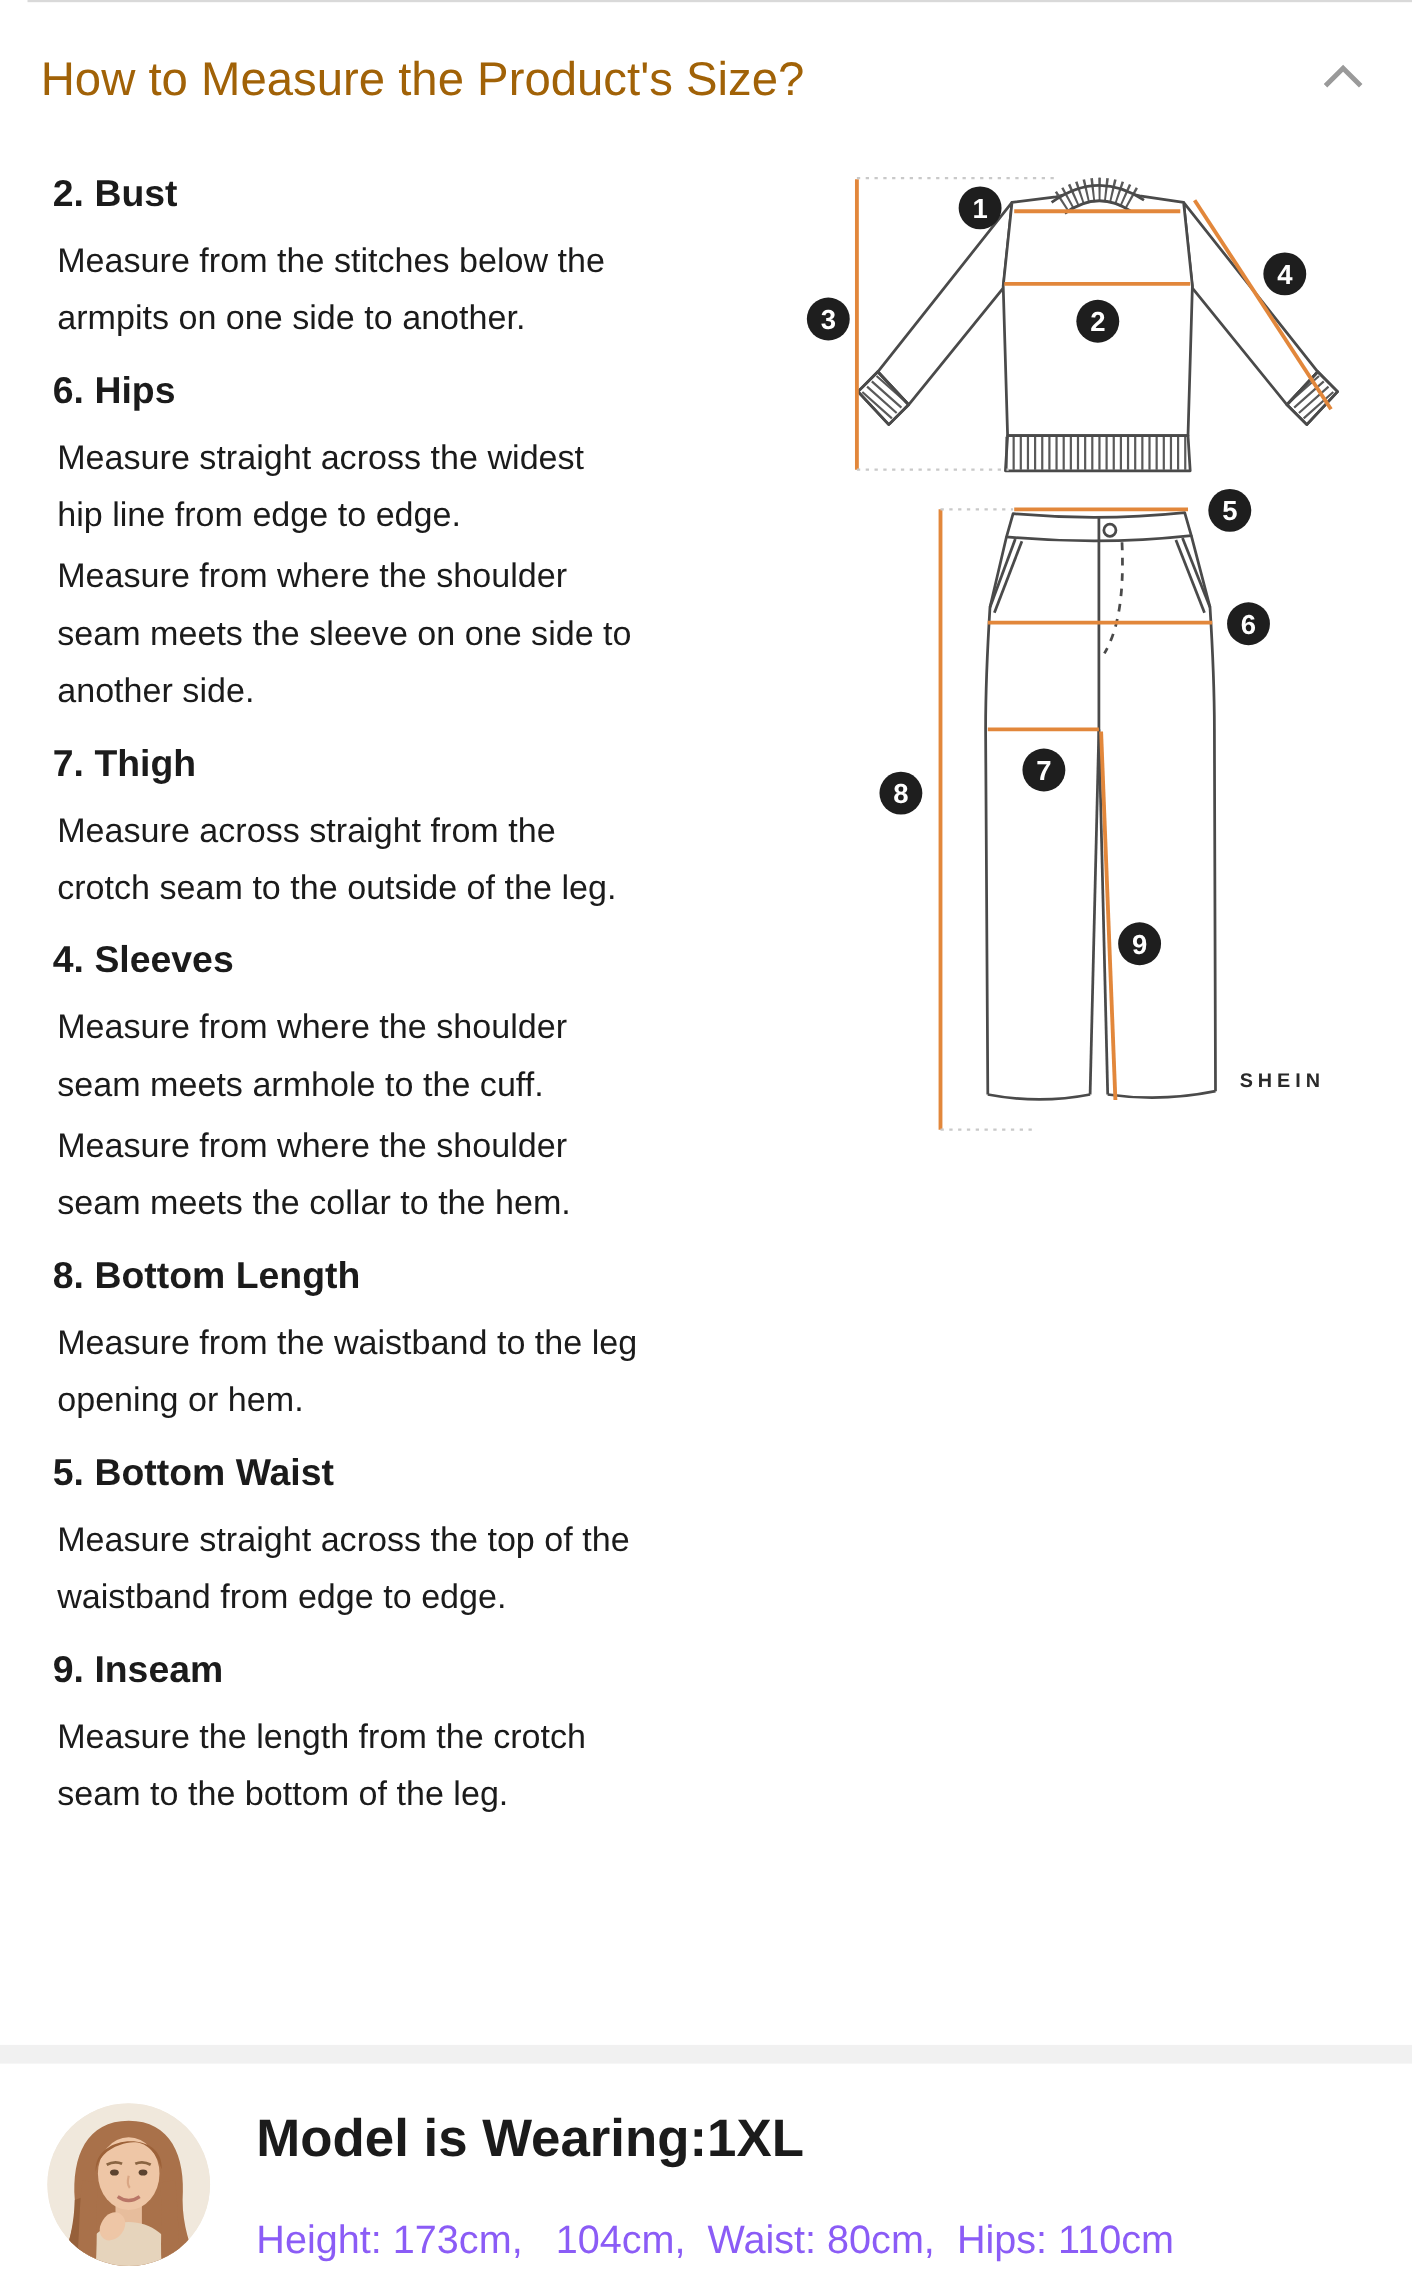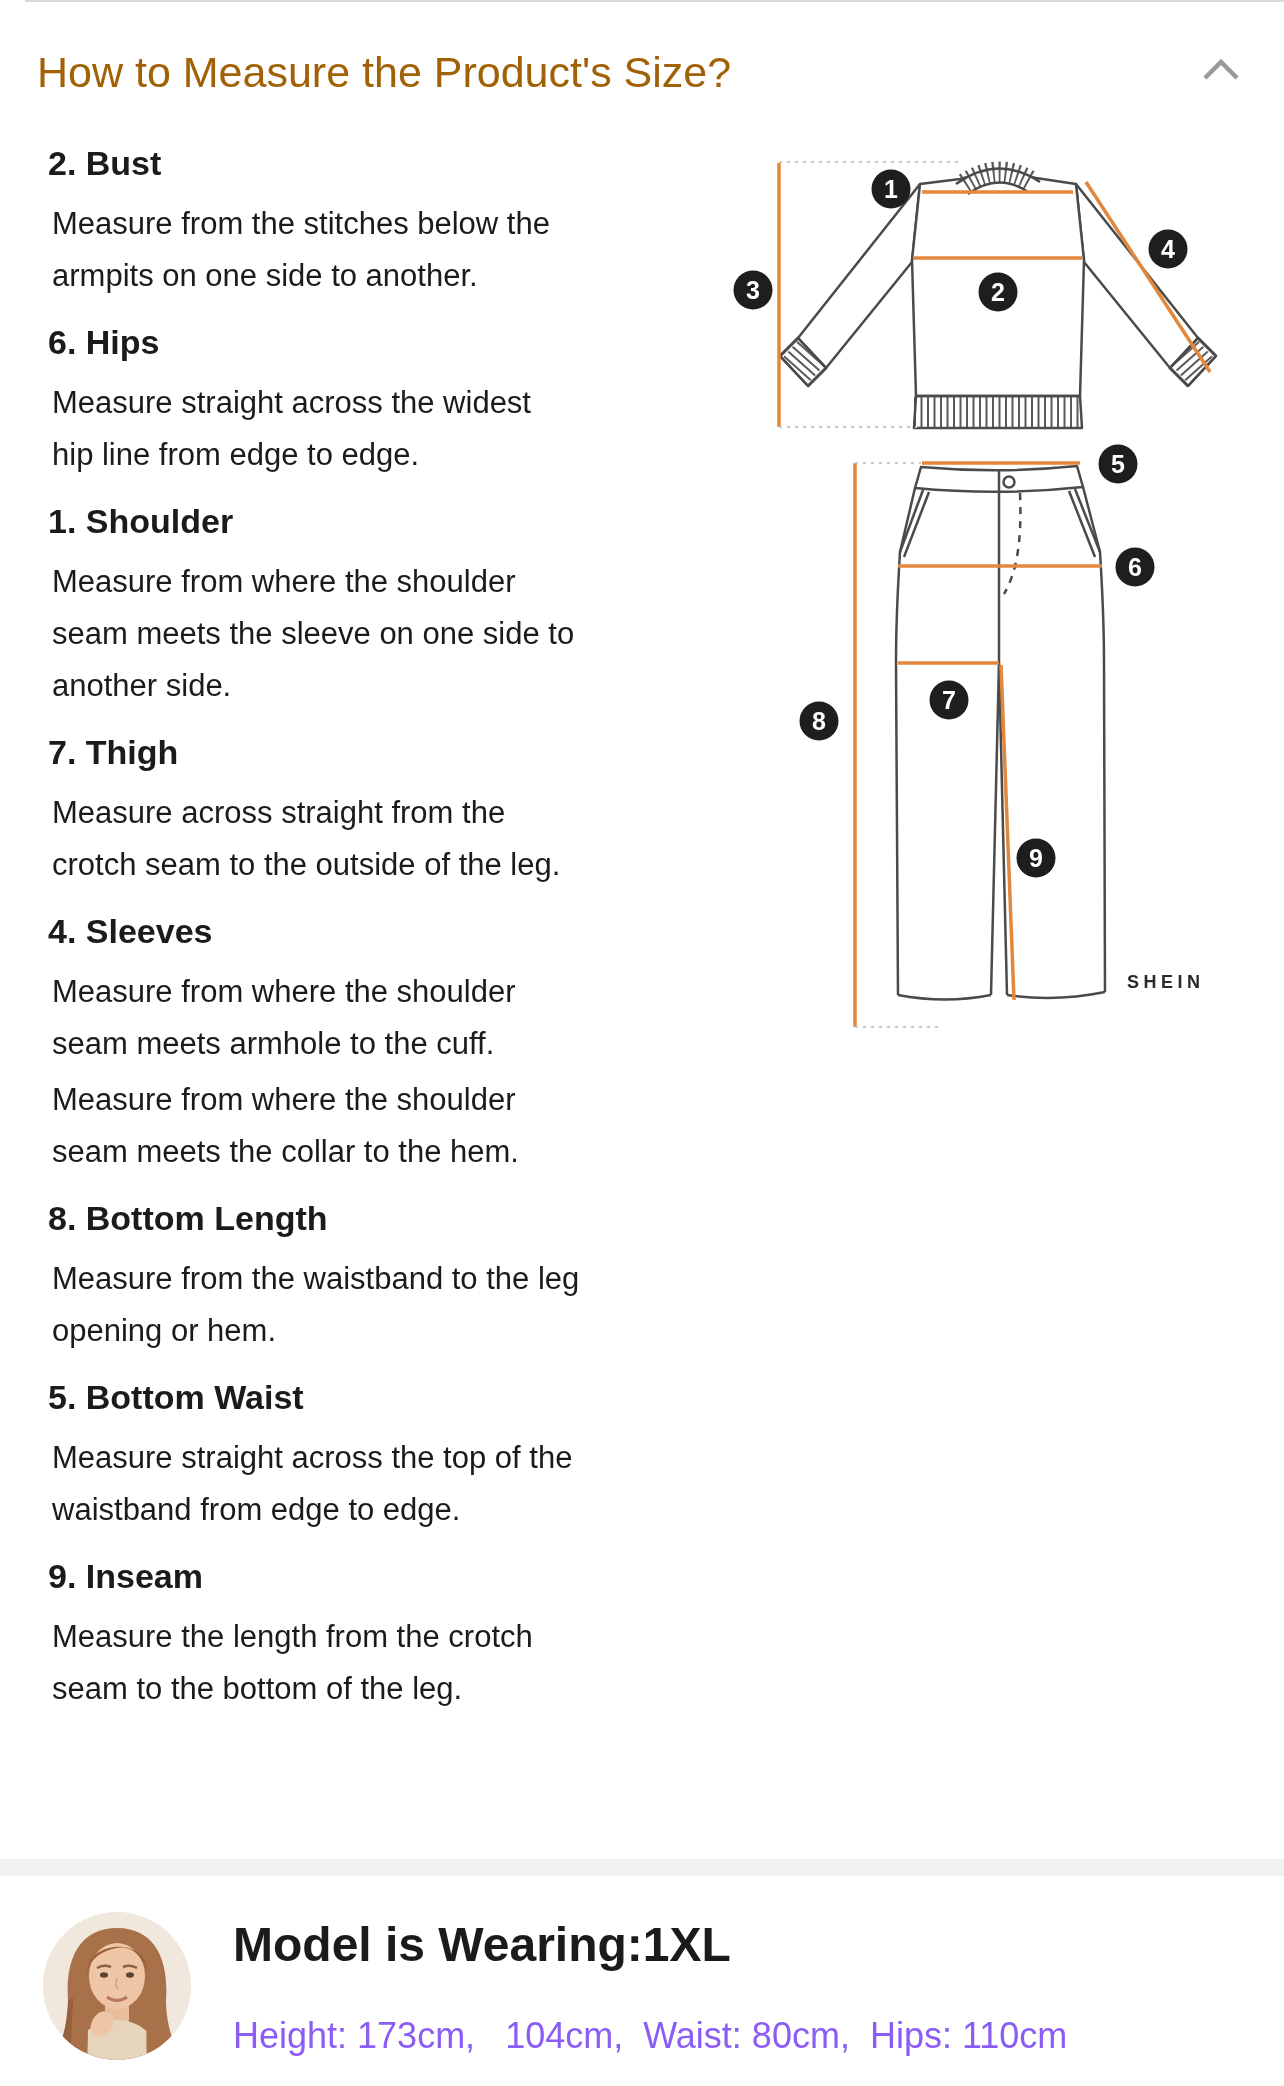--- a/index.html
+++ b/index.html
@@ -3,21 +3,21 @@
 <meta charset="utf-8">
 <style>
   html,body{margin:0;padding:0;background:#fff;}
   .page{position:relative;width:1284px;height:2086px;background:#fff;overflow:hidden;
         font-family:"Liberation Sans",sans-serif;color:#1b1b1b;}
   .top-hairline{position:absolute;left:25px;top:0;width:1259px;height:2px;background:#d9d9d9;}
   .page-title{position:absolute;left:37px;top:46px;font-size:43px;font-weight:400;
               line-height:52px;color:#a16207;white-space:nowrap;}
   .collapse-btn{position:absolute;right:40px;top:56px;width:44px;height:30px;border:none;
                 background:transparent;cursor:pointer;padding:0;}
-  .instructions{position:absolute;left:48px;top:143px;width:690px;}
+  .instructions{position:absolute;left:48px;top:156px;width:690px;}
   .sec h3{font-size:34px;font-weight:700;line-height:41px;margin:20px 0 14px;color:#1b1b1b;}
   .sec:first-child h3{margin-top:0;}
   .sec p{font-size:31px;font-weight:400;line-height:52px;margin:4px;color:#1b1b1b;white-space:pre-line;}
   .diagram{position:absolute;left:690px;top:120px;width:594px;height:940px;}
   .divider{position:absolute;left:0;top:1859px;width:1284px;height:17px;background:#f1f1f1;}
   .model-avatar{position:absolute;left:43px;top:1912px;width:148px;height:148px;border-radius:50%;
                 overflow:hidden;background:#f0e8dc;}
   .model-heading{position:absolute;left:233px;top:1921px;font-size:48px;font-weight:700;
                  line-height:48px;color:#1b1b1b;white-space:pre;}
   .model-stats{position:absolute;left:233px;top:2014px;font-size:36px;font-weight:400;
@@ -43,21 +43,20 @@
       <h3>2. Bust</h3>
       <p>Measure from the stitches below the
 armpits on one side to another.</p>
     </div>
     <div class="sec">
       <h3>6. Hips</h3>
       <p>Measure straight across the widest
 hip line from edge to edge.</p>
     </div>
     <div class="sec">
-      <h3>1. Shoulder</h3>
       <p>Measure from where the shoulder
 seam meets the sleeve on one side to
 another side.</p>
     </div>
     <div class="sec">
       <h3>7. Thigh</h3>
       <p>Measure across straight from the
 crotch seam to the outside of the leg.</p>
     </div>
     <div class="sec">

